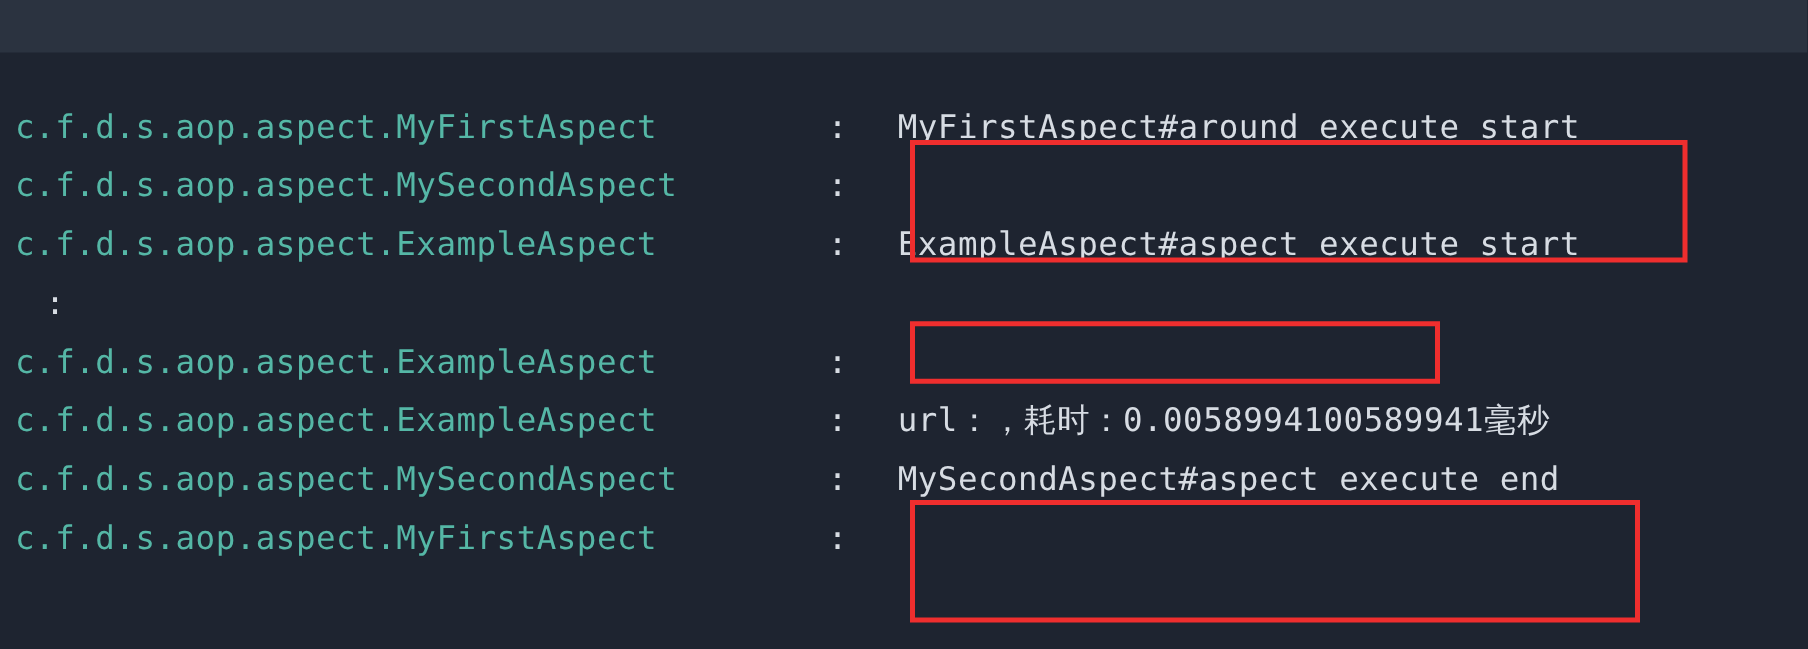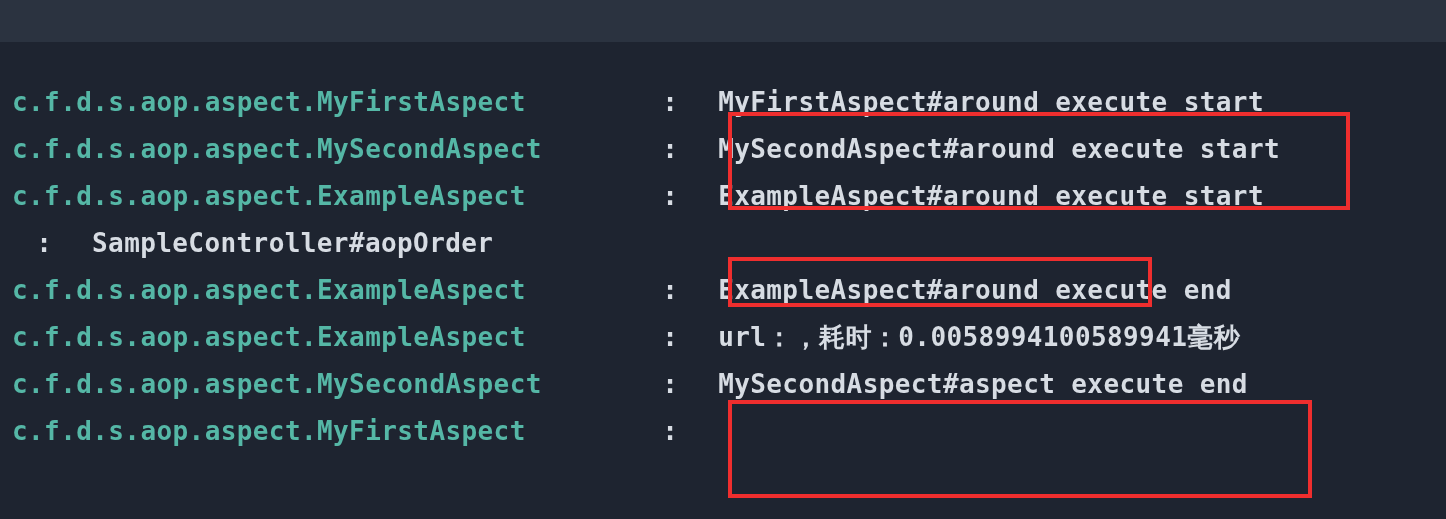--- a/index.html
+++ b/index.html
@@ -5,21 +5,21 @@
     * { margin: 0; padding: 0; box-sizing: border-box; }
     html, body { width: 1446px; height: 519px; overflow: hidden; }
     body {
       background: #1e2430;
       font-family: "Menlo", "Consolas", "DejaVu Sans Mono", monospace;
       font-size: 26px;
       color: #d7dce3;
       line-height: 1.0;
     }
     .top-bar { height: 42px; background: #2b3340; width: 100%; }
-    .log-area { position: relative; padding: 36px 14px 0 12px; font-weight: bold; }
+    .log-area { position: relative; padding: 36px 14px 0 12px; }
     .row {
       display: flex;
       align-items: center;
       height: 47px;
       white-space: pre;
     }
     .logger { color: #55b7a6; letter-spacing: 0.4px; }
     .sep { color: #d7dce3; display:inline-block; width: 64px; text-align: center; }
     .msg { color: #d7dce3; letter-spacing: 0.4px; text-align: center; }
     .hl {
@@ -35,35 +35,32 @@
 <div class="log-area">
 
   <div class="row">
     <span class="logger">c.f.d.s.aop.aspect.MyFirstAspect       </span>
     <span class="sep">:</span>
     <span class="msg"> MyFirstAspect#around execute start</span>
   </div>
   <div class="row">
     <span class="logger">c.f.d.s.aop.aspect.MySecondAspect      </span>
     <span class="sep">:</span>
-    <span class="msg"> MySecondAspect#around execute start</span>
   </div>
   <div class="row">
     <span class="logger">c.f.d.s.aop.aspect.ExampleAspect       </span>
     <span class="sep">:</span>
-    <span class="msg"> ExampleAspect#around execute start</span>
+    <span class="msg"> ExampleAspect#aspect execute start</span>
   </div>
   <div class="row">
     <span class="sep">:</span>
-    <span class="msg"> SampleController#aopOrder</span>
   </div>
   <div class="row">
     <span class="logger">c.f.d.s.aop.aspect.ExampleAspect       </span>
     <span class="sep">:</span>
-    <span class="msg"> ExampleAspect#around execute end</span>
   </div>
   <div class="row">
     <span class="logger">c.f.d.s.aop.aspect.ExampleAspect       </span>
     <span class="sep">:</span>
     <span class="msg"> url：，耗时：0.0058994100589941毫秒</span>
   </div>
   <div class="row">
     <span class="logger">c.f.d.s.aop.aspect.MySecondAspect      </span>
     <span class="sep">:</span>
     <span class="msg"> MySecondAspect#aspect execute end</span>

